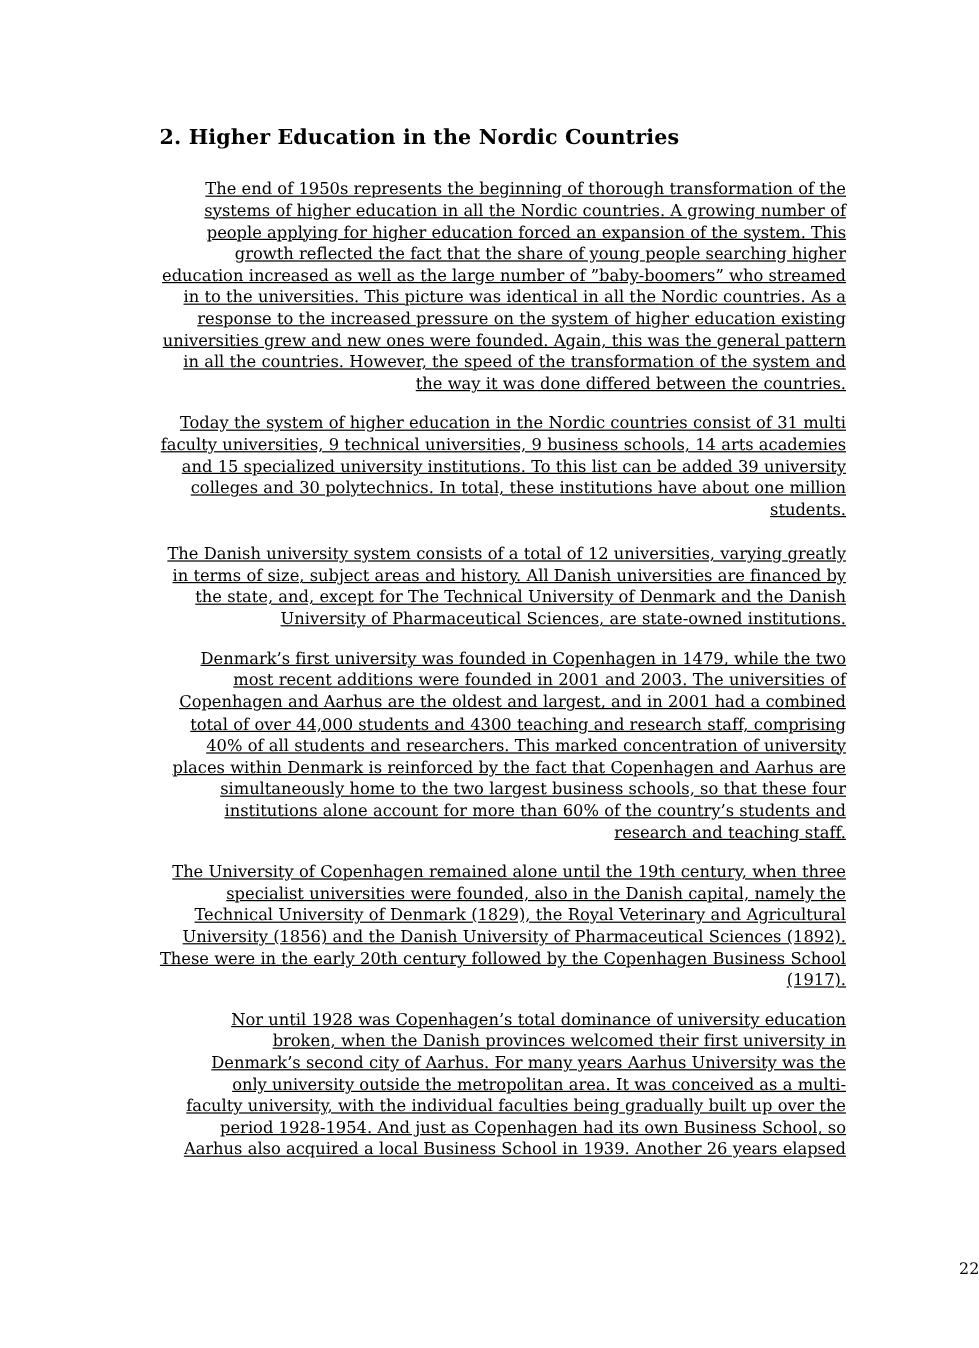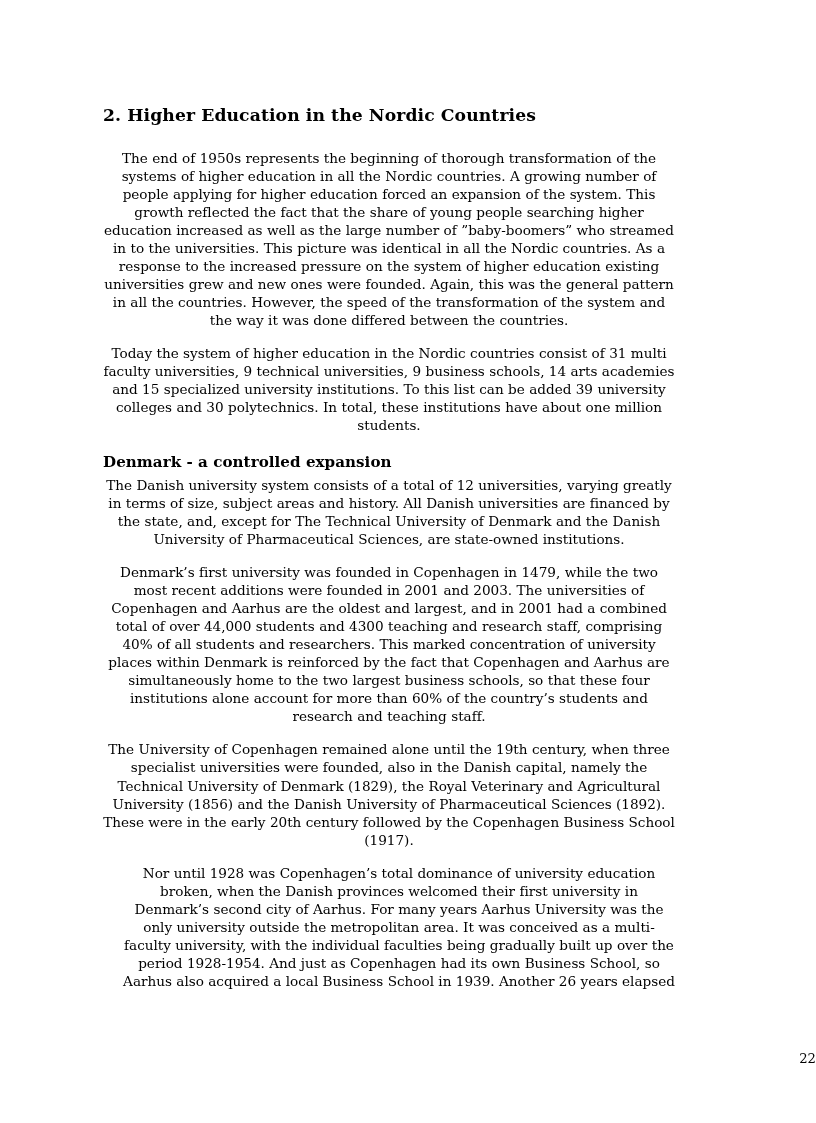--- a/index.html
+++ b/index.html
@@ -21,21 +21,21 @@
     left: 0;
     top: 0;
     width: 816px;
     height: 1123px;
     background: #ffffff;
     overflow: hidden;
   }
 
   .content {
     position: absolute;
-    left: 103px;
+    left: 133px;
     top: 105px;
     width: 572px;
   }
 
   .chapter-heading {
     font-size: 17.2px;
     font-weight: bold;
     line-height: 1.25;
     letter-spacing: 0.1px;
     margin: 0 0 22px 0;
@@ -48,24 +48,25 @@
     line-height: 1.3;
     letter-spacing: 0.05px;
     margin: 0 0 3px 0;
     font-family: "DejaVu Serif", "Liberation Serif", serif;
   }
 
   p.body-text {
     font-size: 13.6px;
     line-height: 18.05px;
     margin: 0 0 15px 0;
-    text-align: center;
+    text-align: right;
     letter-spacing: -0.02px;
     word-spacing: 0.1px;
     font-family: "DejaVu Serif", "Liberation Serif", serif;
+    text-decoration: underline;
   }
 
   p.body-text:last-child {
     margin-bottom: 0;
     margin-left: 20px;
   }
 
   .section-block {
     margin-top: 19px;
   }
@@ -89,21 +90,20 @@
   <div class="content">
 
     <h1 class="chapter-heading">2. Higher Education in the Nordic Countries</h1>
 
     <p class="body-text">The end of 1950s represents the beginning of thorough transformation of the systems of higher education in all the Nordic countries.  A growing number of people applying for higher education forced an expansion of the system. This growth reflected the fact that the share of young people searching higher education increased as well as the large number of ”baby-boomers” who streamed in to the universities.  This picture was identical in all the Nordic countries. As a response to the increased pressure on the system of higher education existing universities grew and new ones were founded. Again, this was the general pattern in all the countries. However, the speed of the transformation of the system and the way it was done differed between the countries.</p>
 
     <p class="body-text">Today the system of higher education in the Nordic countries consist of 31 multi faculty universities, 9 technical universities, 9 business schools, 14 arts academies and 15 specialized university institutions. To this list can be added 39 university colleges and 30 polytechnics. In total, these institutions have about one million students.</p>
 
     <div class="section-block">
 
-      <h2 class="section-heading">Denmark - a controlled expansion</h2>
 
       <p class="body-text">The Danish university system consists of a total of 12 universities, varying greatly in terms of size, subject areas and history. All Danish universities are financed by the state, and, except for The Technical University of Denmark and the Danish University of Pharmaceutical Sciences, are state-owned institutions.</p>
 
       <p class="body-text">Denmark’s first university was founded in Copenhagen in 1479, while the two most recent additions were founded in 2001 and 2003. The universities of Copenhagen and Aarhus are the oldest and largest, and in 2001 had a combined total of over 44,000 students and 4300 teaching and research staff, comprising 40% of all students and researchers. This marked concentration of university places within Denmark is reinforced by the fact that Copenhagen and Aarhus are simultaneously home to the two largest business schools, so that these four institutions alone account for more than 60% of the country’s students and research and teaching staff.</p>
 
       <p class="body-text">The University of Copenhagen remained alone until the 19th century, when three specialist universities were founded, also in the Danish capital, namely the Technical University of Denmark (1829), the Royal Veterinary and Agricultural University (1856) and the Danish University of Pharmaceutical Sciences (1892). These were in the early 20th century followed by the Copenhagen Business School (1917).</p>
 
       <p class="body-text">Nor until 1928 was Copenhagen’s total dominance of university education broken, when the Danish provinces welcomed their first university in Denmark’s second city of Aarhus. For many years Aarhus University was the only university outside the metropolitan area. It was conceived as a multi-faculty university, with the individual faculties being gradually built up over the period 1928-1954. And just as Copenhagen had its own Business School, so Aarhus also acquired a local Business School in 1939. Another 26 years elapsed</p>
 
     </div>

